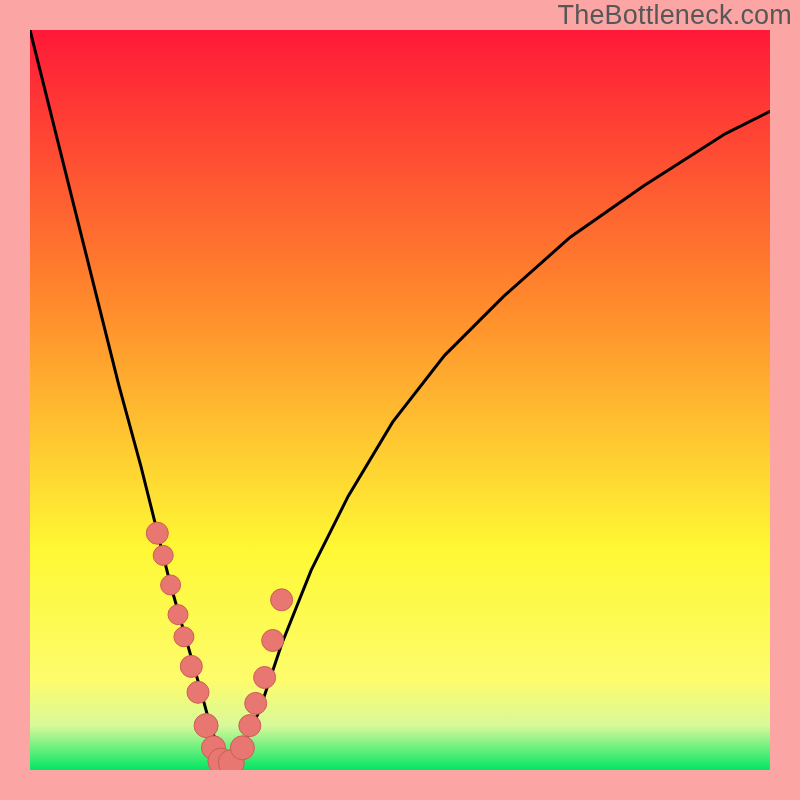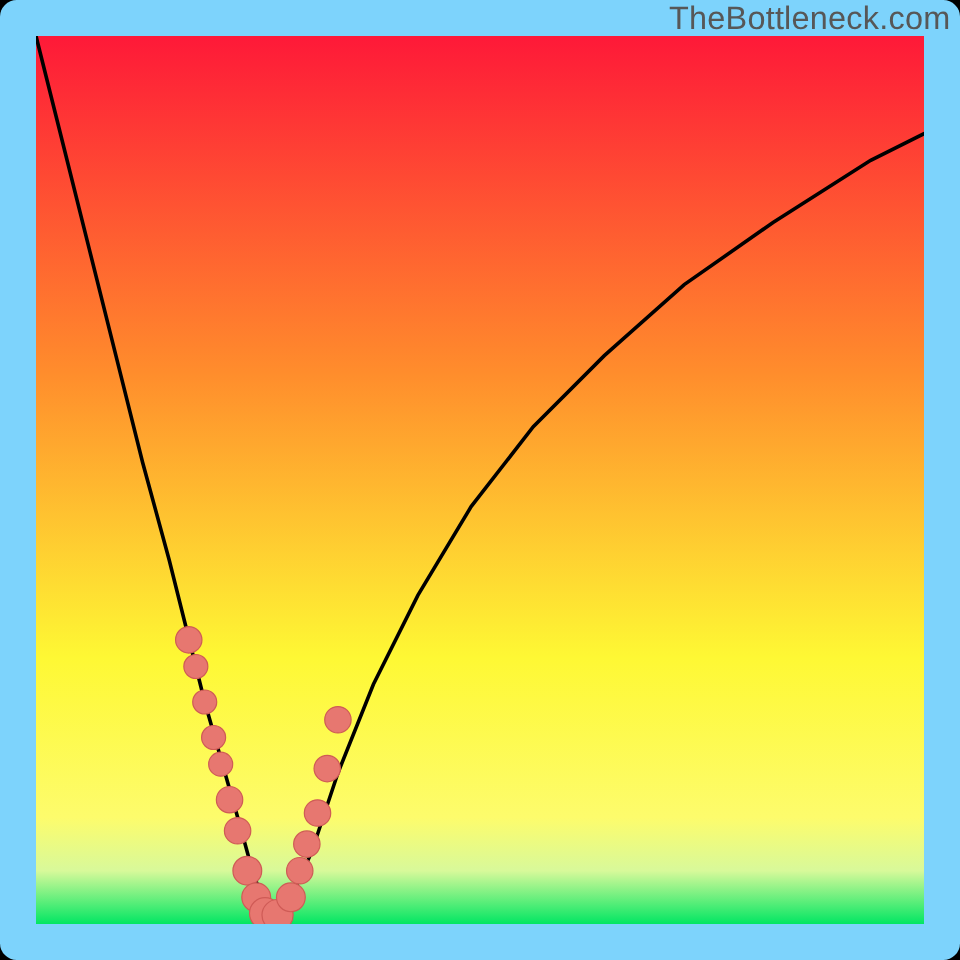--- a/index.html
+++ b/index.html
@@ -7,22 +7,21 @@
     padding: 0;
     width: 800px;
     height: 800px;
     overflow: hidden;
     background: #000;
     font-family: Arial, Helvetica, sans-serif;
   }
   .frame {
     position: absolute;
     inset: 0;
-    background: #7dd3fc;
-    border-radius: 14px;
+    background: #fca5a5;
   }
   .plot {
     position: absolute;
     left: 30px;
     top: 30px;
     width: 740px;
     height: 740px;
   }
   .watermark {
     position: absolute;

